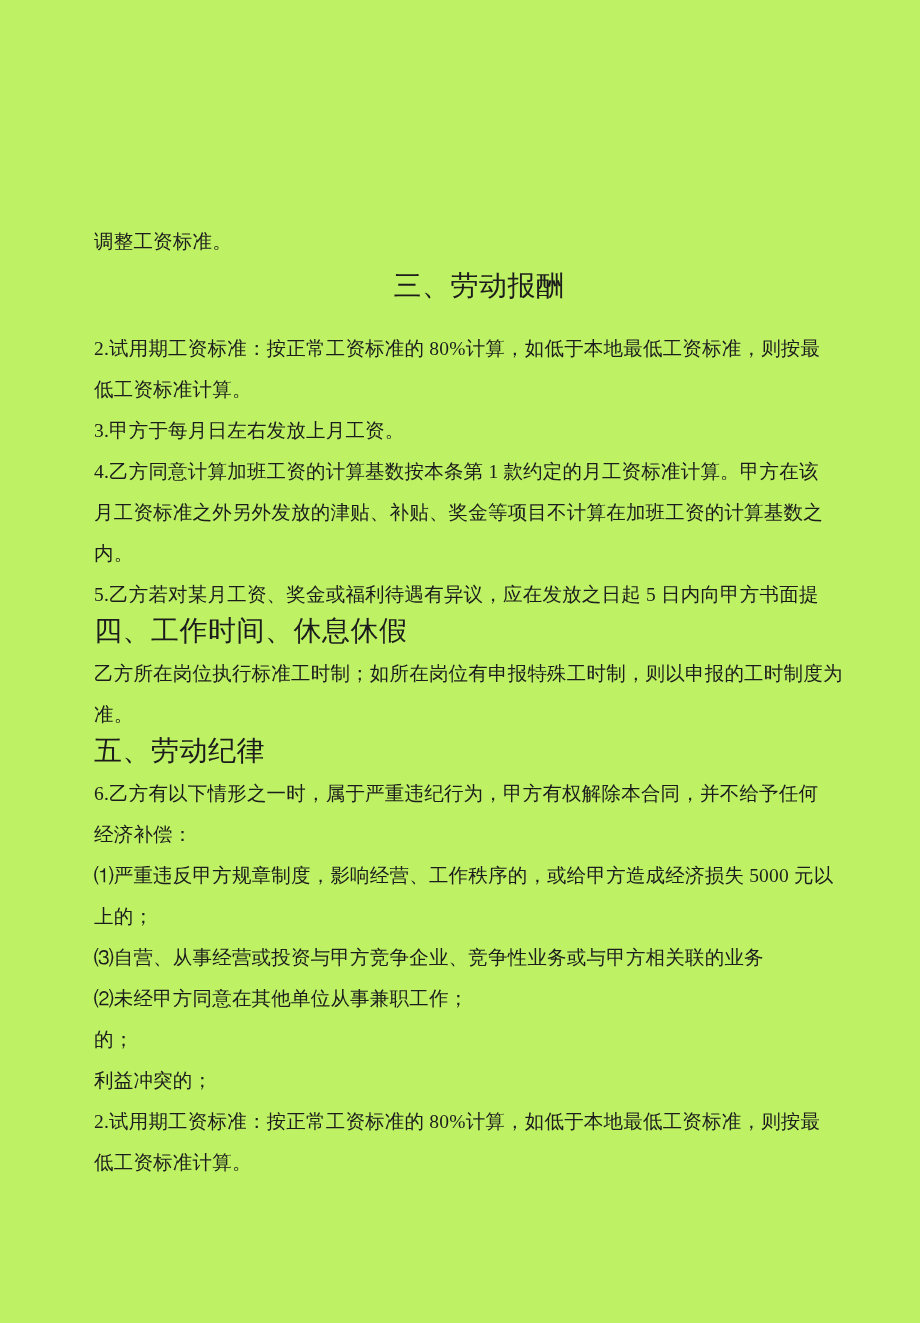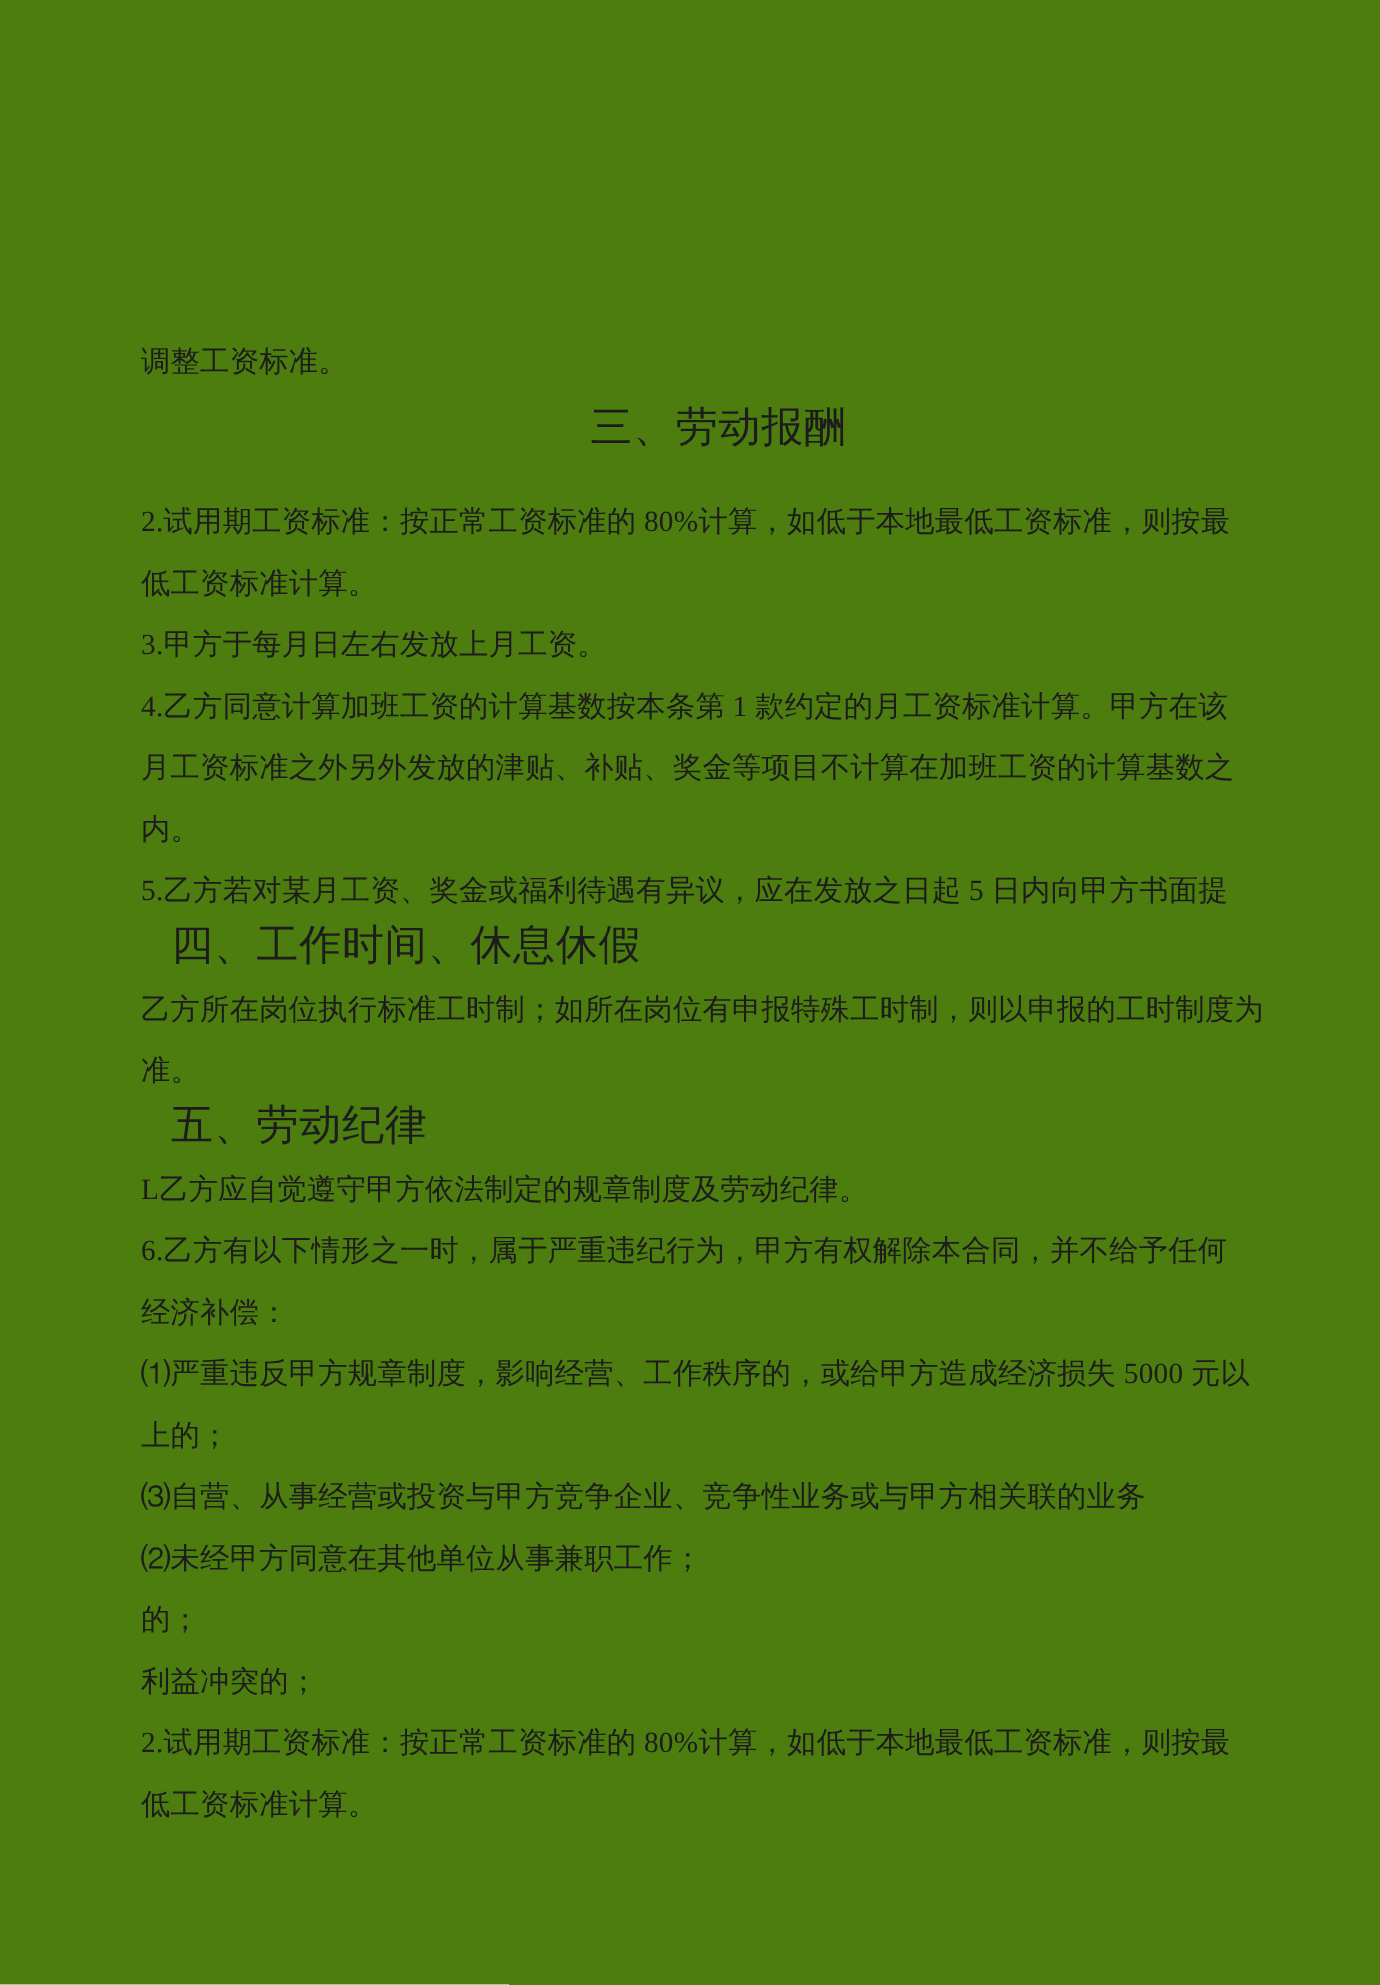--- a/index.html
+++ b/index.html
@@ -4,21 +4,21 @@
 <style>
   html, body {
     margin: 0;
     padding: 0;
     background: #ffffff;
   }
   .page {
     position: relative;
     width: 920px;
     height: 1323px;
-    background: #4d7c0f;
+    background: #bef264;
     box-sizing: border-box;
     padding: 221px 56px 0 94px;
     overflow: hidden;
     font-family: "Liberation Serif", "DejaVu Serif", serif;
     color: #1c1c1c;
   }
   .line {
     font-size: 19.5px;
     line-height: 41px;
     white-space: nowrap;
@@ -30,41 +30,39 @@
     letter-spacing: 0.5px;
     font-weight: normal;
   }
   .heading-first {
     margin-bottom: 18px;
     text-align: center;
   }
   .heading-rest {
     margin-top: -8px;
     margin-bottom: -2px;
-    margin-left: 20px;
   }
 </style>
 </head>
 <body>
 
 <div class="page">
   <div class="line">调整工资标准。</div>
   <div class="line heading heading-first">三、劳动报酬</div>
   <div class="line">2.试用期工资标准：按正常工资标准的 80%计算，如低于本地最低工资标准，则按最</div>
   <div class="line">低工资标准计算。</div>
   <div class="line">3.甲方于每月日左右发放上月工资。</div>
   <div class="line">4.乙方同意计算加班工资的计算基数按本条第 1 款约定的月工资标准计算。甲方在该</div>
   <div class="line">月工资标准之外另外发放的津贴、补贴、奖金等项目不计算在加班工资的计算基数之</div>
   <div class="line">内。</div>
   <div class="line">5.乙方若对某月工资、奖金或福利待遇有异议，应在发放之日起 5 日内向甲方书面提</div>
   <div class="line heading heading-rest">四、工作时间、休息休假</div>
   <div class="line">乙方所在岗位执行标准工时制；如所在岗位有申报特殊工时制，则以申报的工时制度为</div>
   <div class="line">准。</div>
   <div class="line heading heading-rest">五、劳动纪律</div>
-  <div class="line">L乙方应自觉遵守甲方依法制定的规章制度及劳动纪律。</div>
   <div class="line">6.乙方有以下情形之一时，属于严重违纪行为，甲方有权解除本合同，并不给予任何</div>
   <div class="line">经济补偿：</div>
   <div class="line">⑴严重违反甲方规章制度，影响经营、工作秩序的，或给甲方造成经济损失 5000 元以</div>
   <div class="line">上的；</div>
   <div class="line">⑶自营、从事经营或投资与甲方竞争企业、竞争性业务或与甲方相关联的业务</div>
   <div class="line">⑵未经甲方同意在其他单位从事兼职工作；</div>
   <div class="line">的；</div>
   <div class="line">利益冲突的；</div>
   <div class="line">2.试用期工资标准：按正常工资标准的 80%计算，如低于本地最低工资标准，则按最</div>
   <div class="line">低工资标准计算。</div>

